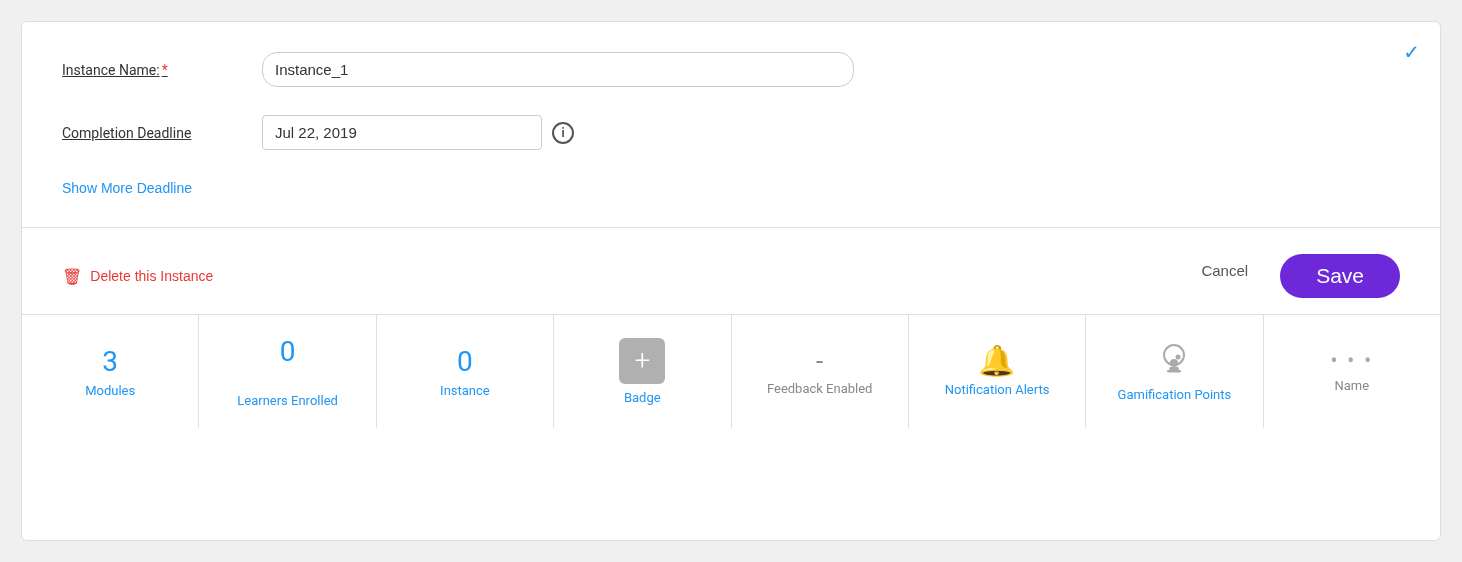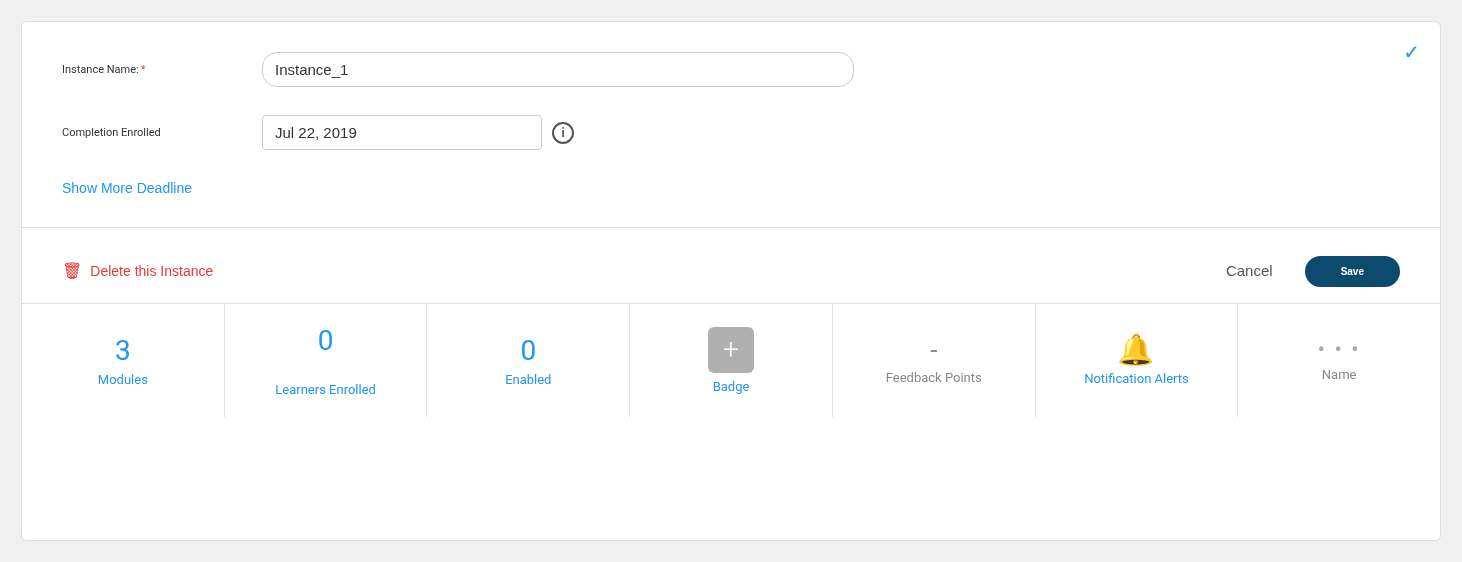--- a/index.html
+++ b/index.html
@@ -32,24 +32,25 @@
       cursor: pointer;
       color: #2196F3;
       font-size: 20px;
     }
     .form-row {
       display: flex;
       align-items: center;
       margin-bottom: 28px;
     }
     .form-label {
-      font-size: 11px;
+      font-size: 14px;
       color: #333;
       width: 200px;
       flex-shrink: 0;
+      text-decoration: underline;
     }
     .required-star {
       color: #e53935;
       margin-left: 2px;
     }
     .form-input {
       border: 1px solid #ccc;
       border-radius: 4px;
       padding: 8px 12px;
       font-size: 15px;
@@ -107,40 +108,40 @@
       border: none;
       cursor: pointer;
       text-decoration: none;
     }
     .delete-icon {
       color: #e53935;
       font-size: 16px;
     }
     .action-right {
       display: flex;
-      align-items: flex-end;
+      align-items: flex-start;
       gap: 16px;
     }
     .cancel-btn {
       background: none;
       border: none;
       color: #555;
       font-size: 15px;
       cursor: pointer;
       padding: 8px 16px;
     }
     .save-btn {
-      background: #0c4a6e;
+      background: #6d28d9;
       color: #fff;
       border: none;
       border-radius: 24px;
       padding: 10px 36px;
-      font-size: 10px;
-      cursor: pointer;
-      font-weight: 700;
+      font-size: 21px;
+      cursor: pointer;
+      font-weight: 400;
     }
     .bottom-bar {
       display: flex;
       align-items: stretch;
       border-top: 1px solid #e0e0e0;
     }
     .bottom-item {
       display: flex;
       flex-direction: column;
       align-items: center;
@@ -216,21 +217,21 @@
 
     <div class="form-row">
       <label class="form-label">
         <span>Instance Name:</span><span class="required-star">*</span>
       </label>
       <input class="form-input instance-name-input" type="text" value="Instance_1" style="">
     </div>
 
     <div class="form-row">
       <label class="form-label">
-        <span>Completion Enrolled</span>
+        <span>Completion Deadline</span>
       </label>
       <input class="form-input deadline-input" type="text" value="Jul 22, 2019" style="">
       <span class="info-icon">i</span>
     </div>
 
     <div>
       <button class="show-more-link">
         <span>Show More Deadline</span>
       </button>
     </div>
@@ -260,39 +261,52 @@
       <span class="item-label">Modules</span>
     </div>
 
     <div class="bottom-item">
       <span class="big-number">0</span>
       <span class="item-label" style="white-space:nowrap;margin-top:24px;">Learners Enrolled</span>
     </div>
 
     <div class="bottom-item">
       <span class="big-number">0</span>
-      <span class="item-label">Enabled</span>
+      <span class="item-label">Instance</span>
     </div>
 
     <div class="bottom-item">
       <div class="badge-icon-box">
         <span style="font-size:28px;color:#fff;font-weight:300;">+</span>
       </div>
       <span class="item-label">Badge</span>
     </div>
 
     <div class="bottom-item">
       <span class="dash-value">-</span>
-      <span class="item-label grey-label">Feedback Points</span>
+      <span class="item-label grey-label">Feedback Enabled</span>
     </div>
 
     <div class="bottom-item">
       <span class="bell-icon">🔔</span>
       <span class="item-label">Notification Alerts</span>
     </div>
 
+    <div class="bottom-item">
+      <span class="gamification-icon" style="position:relative;display:inline-block;">
+        
+        <svg width="36" height="36" viewBox="0 0 36 36" fill="none" xmlns="http://www.w3.org/2000/svg">
+          <ellipse cx="18" cy="14" rx="10" ry="10" stroke="#aaa" stroke-width="2" fill="none"></ellipse>
+          <circle cx="18" cy="22" r="4" fill="#aaa"></circle>
+          <rect x="13" y="26" width="10" height="3" rx="1.5" fill="#aaa"></rect>
+          <rect x="11" y="29" width="14" height="2.5" rx="1.25" fill="#aaa"></rect>
+          <circle cx="22" cy="16" r="2.5" fill="#aaa"></circle>
+        </svg>
+      </span>
+      <span class="item-label">Gamification Points</span>
+    </div>
 
     <div class="bottom-item">
       <span class="more-dots">• • •</span>
       <span class="item-label grey-label">Name</span>
     </div>
   </div>
 </div>
 
 </body></html>

